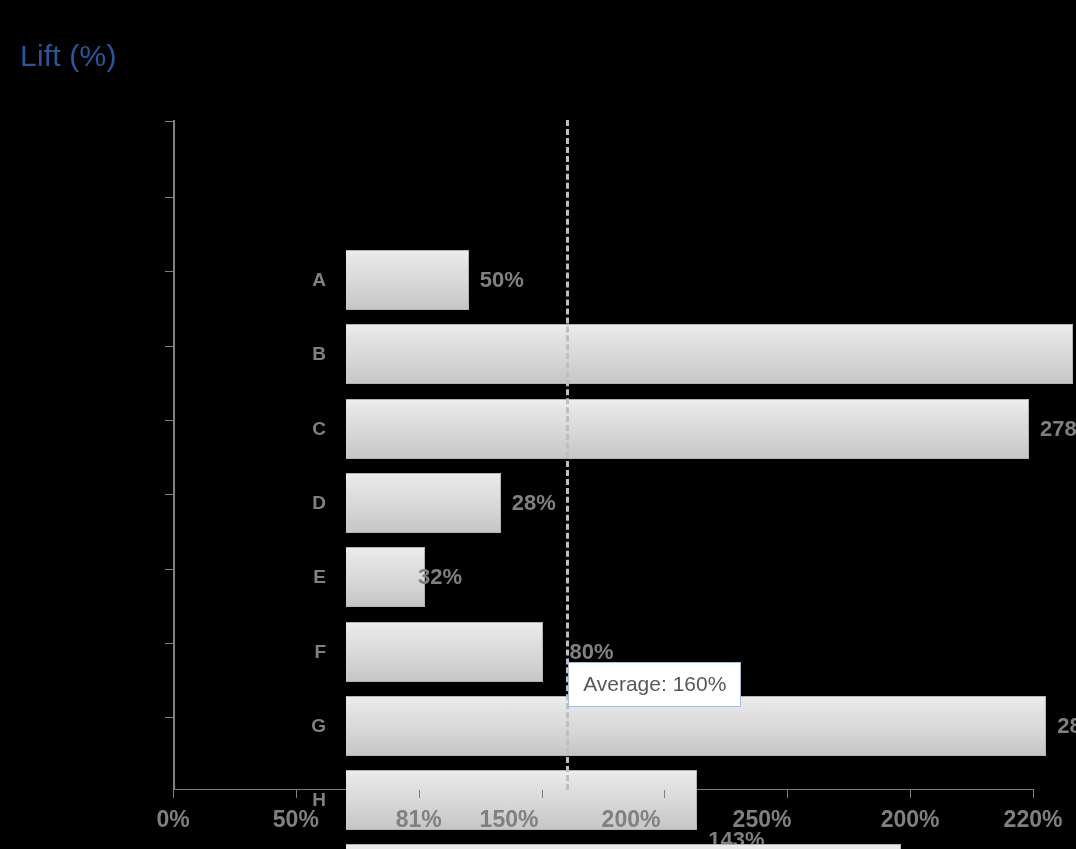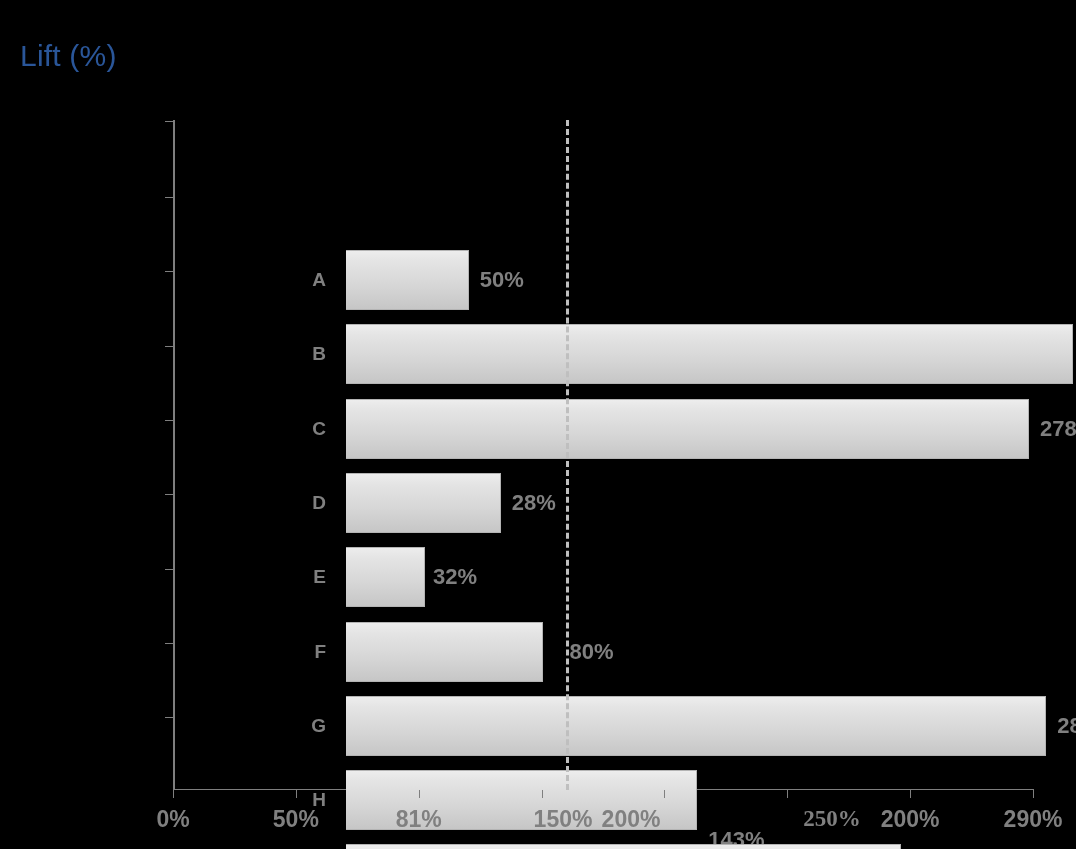--- a/index.html
+++ b/index.html
@@ -176,21 +176,21 @@
         <div class="bar-value" style="left: 683.086px;">278%</div>
       </div>
       <div class="bar-row" style="top: 352.9px; height: 60px; left: 173px; width: 860px;">
         <div class="cat-label">D</div>
         <div class="bar-rect" style="width: 154.8px;"></div>
         <div class="bar-value" style="left: 154.8px;">28%</div>
       </div>
       <div class="bar-row" style="top: 427.2px; height: 60px; left: 173px; width: 860px;">
         <div class="cat-label">E</div>
         <div class="bar-rect" style="width: 78.6286px;"></div>
-        <div class="bar-value" style="left: 76px; text-align: right;">32%</div>
+        <div class="bar-value" style="left: 61px; text-align: right;">32%</div>
       </div>
       <div class="bar-row" style="top: 501.5px; height: 60px; left: 173px; width: 860px;">
         <div class="cat-label">F</div>
         <div class="bar-rect" style="width: 196.571px;"></div>
         <div class="bar-value" style="left: 196.571px; margin-left: 16px;">80%</div>
       </div>
       <div class="bar-row" style="top: 575.8px; height: 60px; left: 173px; width: 860px;">
         <div class="cat-label">G</div>
         <div class="bar-rect" style="width: 700.286px;"></div>
         <div class="bar-value" style="left: 700.286px;">285%</div>
@@ -200,39 +200,40 @@
         <div class="bar-rect" style="width: 351.371px;"></div>
         <div class="bar-value" style="left: 351.371px; margin-top: 40px;">143%</div>
       </div>
       <div class="bar-row" style="top: 724.4px; height: 60px; left: 173px; width: 860px;">
         <div class="bar-rect" style="width: 555.314px;"></div>
       </div>
     </div>
 
   <div id="average-line" style="left: 566.143px;"></div>
 
+  <div id="average-callout" style="left: 568.143px; top: 662px;">Average: 160%</div>
 
 <div class="cat-tick" style="left: 165px; top: 197px;"></div>
     <div class="cat-tick" style="left: 165px; top: 271px;"></div>
     <div class="cat-tick" style="left: 165px; top: 346px;"></div>
     <div class="cat-tick" style="left: 165px; top: 420px;"></div>
     <div class="cat-tick" style="left: 165px; top: 494px;"></div>
     <div class="cat-tick" style="left: 165px; top: 569px;"></div>
     <div class="cat-tick" style="left: 165px; top: 643px;"></div>
     <div class="cat-tick" style="left: 165px; top: 717px;"></div>
     <div class="cat-tick" style="left: 165px; top: 121px;"></div>
     <div class="x-tick" style="left: 173px;"></div>
     <div class="x-label" style="left: 173px;">0%</div>
     <div class="x-tick" style="left: 295.857px;"></div>
     <div class="x-label" style="left: 295.857px;">50%</div>
     <div class="x-tick" style="left: 418.714px;"></div>
     <div class="x-label" style="left: 418.714px;">81%</div>
     <div class="x-tick" style="left: 541.571px;"></div>
-    <div class="x-label" style="left: 563px; text-align: center;">150%</div>
+    <div class="x-label" style="left: 509px; text-align: center;">150%</div>
     <div class="x-tick" style="left: 664.429px;"></div>
     <div class="x-label" style="left: 631px;">200%</div>
     <div class="x-tick" style="left: 787.286px;"></div>
-    <div class="x-label" style="left: 832px; font-family: Liberation Serif, serif;">250%</div>
+    <div class="x-label" style="left: 762px;">250%</div>
     <div class="x-tick" style="left: 910.143px;"></div>
     <div class="x-label" style="left: 910.143px;">200%</div>
     <div class="x-tick" style="left: 1033px;"></div>
-    <div class="x-label" style="left: 1033px;">290%</div>
+    <div class="x-label" style="left: 1033px;">220%</div>
   </div>
 
 </body></html>

